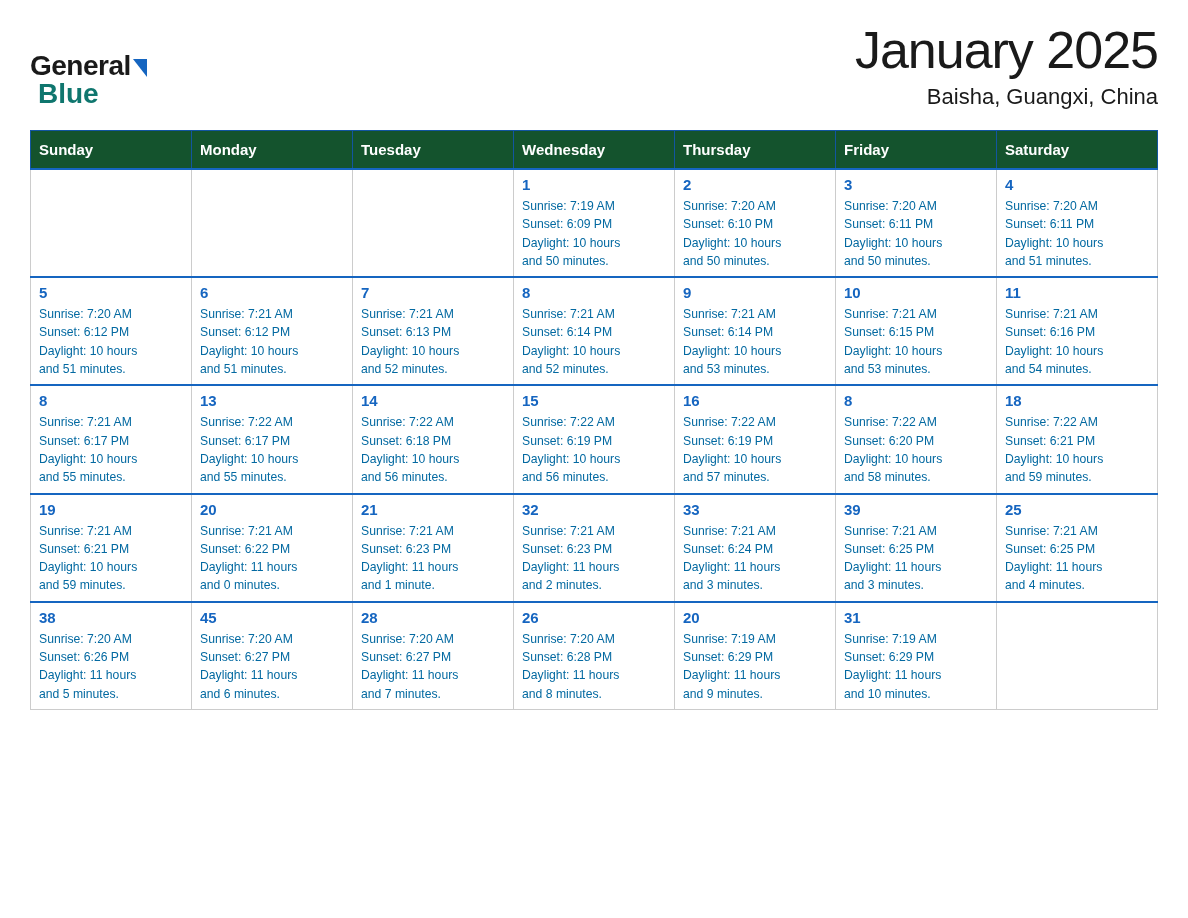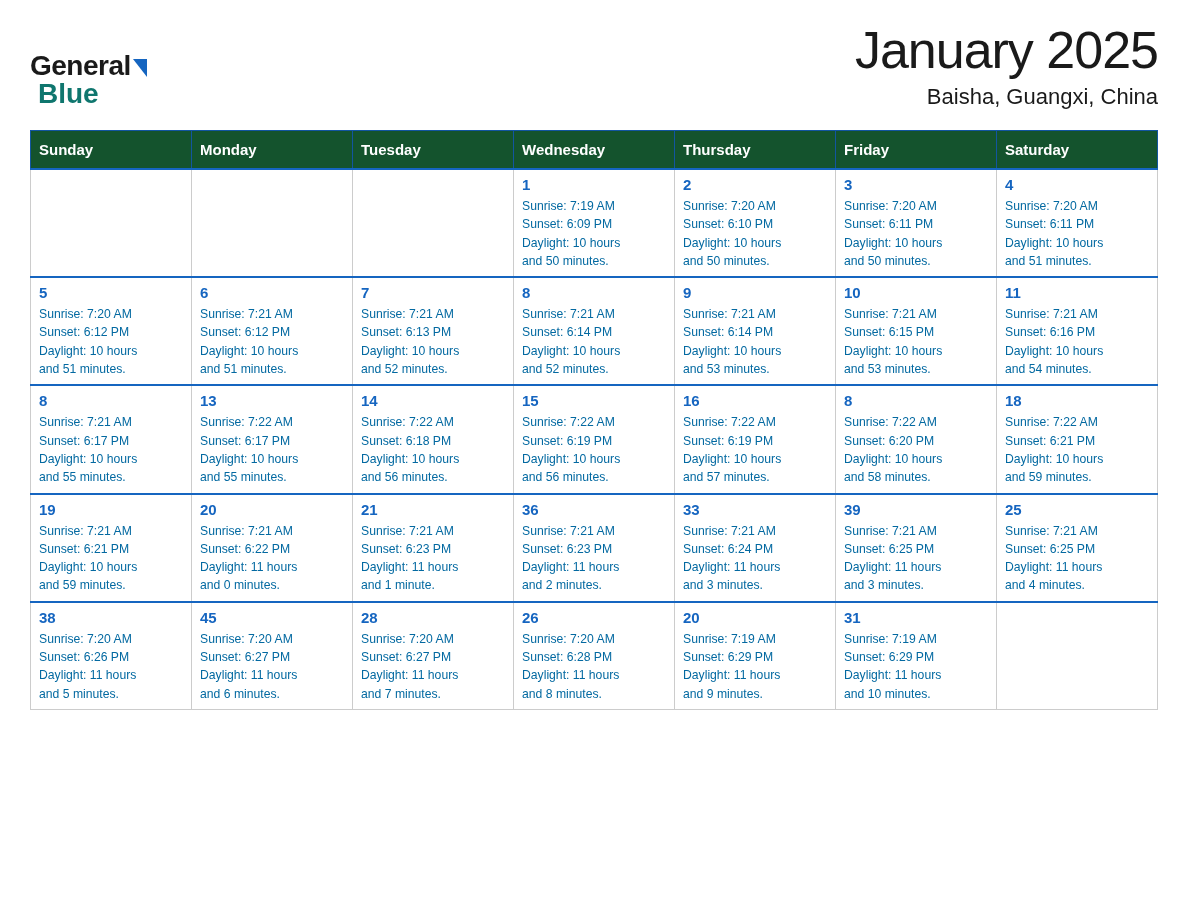--- a/index.html
+++ b/index.html
@@ -224,21 +224,21 @@
         </td>
         <td>
           <span class="day-num">20</span>
           <div class="day-info">Sunrise: 7:21 AM<br>Sunset: 6:22 PM<br>Daylight: 11 hours<br>and 0 minutes.</div>
         </td>
         <td>
           <span class="day-num">21</span>
           <div class="day-info">Sunrise: 7:21 AM<br>Sunset: 6:23 PM<br>Daylight: 11 hours<br>and 1 minute.</div>
         </td>
         <td>
-          <span class="day-num">36</span>
+          <span class="day-num">32</span>
           <div class="day-info">Sunrise: 7:21 AM<br>Sunset: 6:23 PM<br>Daylight: 11 hours<br>and 2 minutes.</div>
         </td>
         <td>
           <span class="day-num">33</span>
           <div class="day-info">Sunrise: 7:21 AM<br>Sunset: 6:24 PM<br>Daylight: 11 hours<br>and 3 minutes.</div>
         </td>
         <td>
           <span class="day-num">39</span>
           <div class="day-info">Sunrise: 7:21 AM<br>Sunset: 6:25 PM<br>Daylight: 11 hours<br>and 3 minutes.</div>
         </td>

